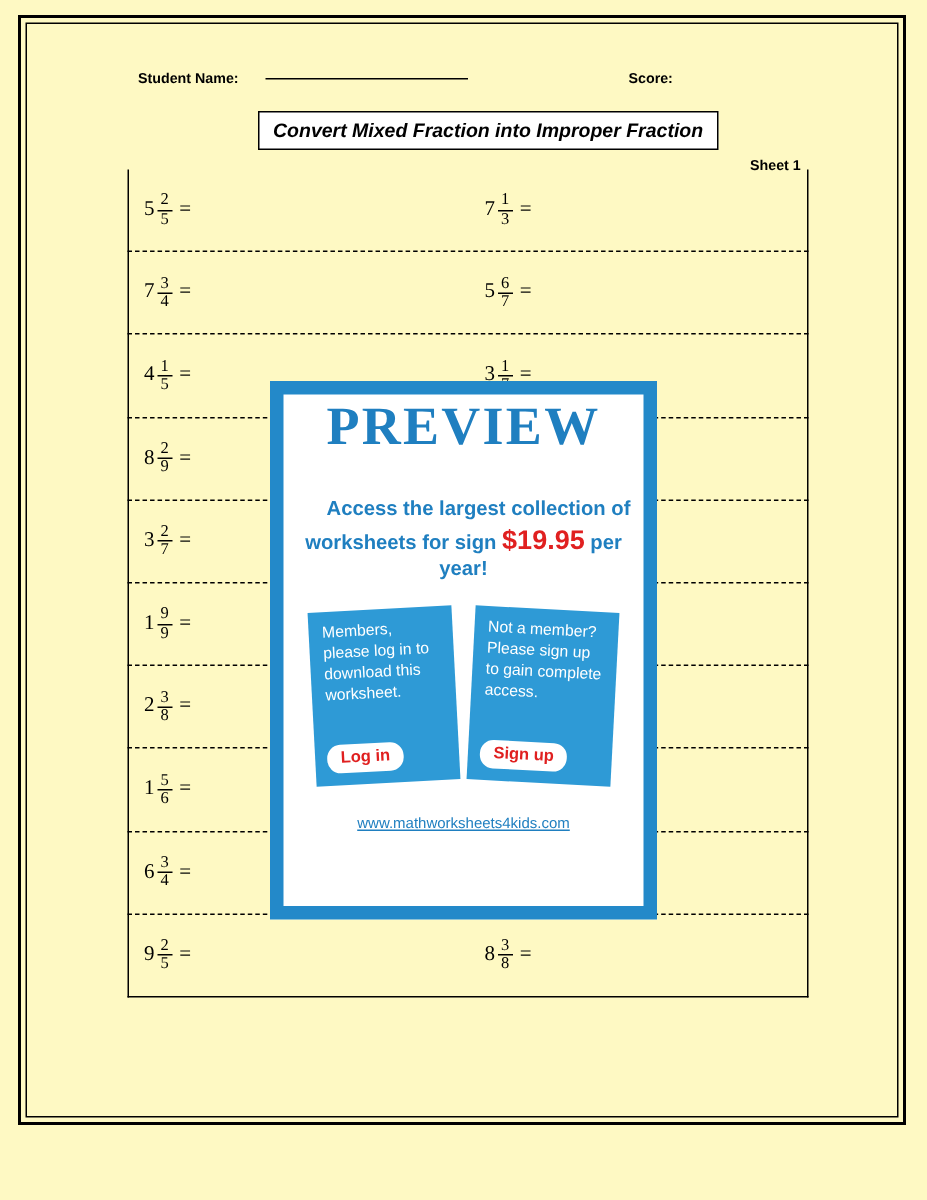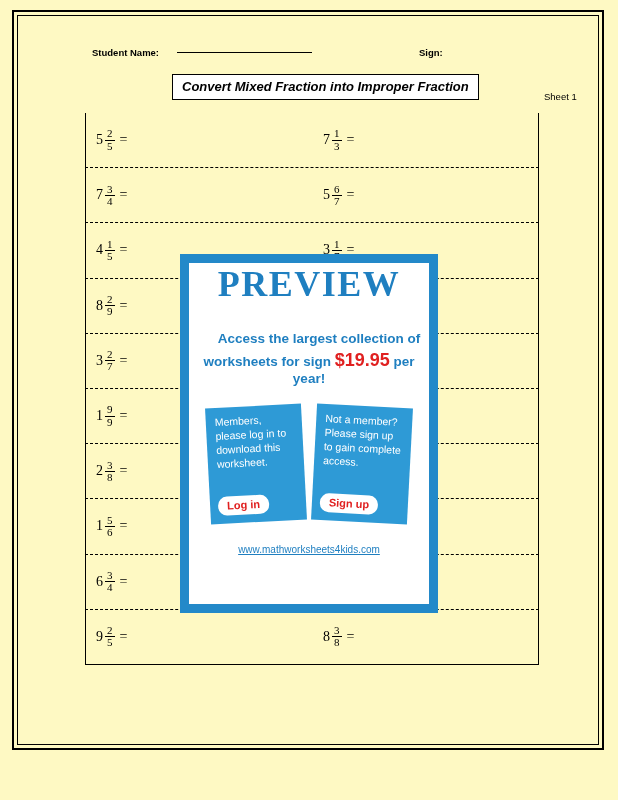--- a/index.html
+++ b/index.html
@@ -81,25 +81,24 @@
     font-size: 13px;
     font-weight: bold;
     color: #000;
     background: #fff;
     white-space: nowrap;
     font-style: italic;
   }
   #sheet-label {
     position: absolute;
     left: 500px;
-    top: 91px;
+    top: 105px;
     font-size: 9.5px;
-    font-weight: normal;
+    font-weight: bold;
     color: #000;
-    margin-left: 44px;
   }
 
   
   #grid {
     position: absolute;
     left: 85px;
     top: 113px;
     width: 454px;
     height: 552px;
   }
@@ -260,21 +259,21 @@
 <body>
 
 <div id="page">
 
   <div id="outer-border"></div>
   <div id="inner-border"></div>
 
   <div id="header">
     <span id="student-name-label">Student Name:</span>
     <span id="student-name-line"></span>
-    <span id="score-label">Sign:</span>
+    <span id="score-label">Score:</span>
   </div>
 
   <div id="title-box">Convert Mixed Fraction into Improper Fraction</div>
   <div id="sheet-label">Sheet 1</div>
 
   <div id="grid">
     <div id="grid-left-edge"></div>
     <div id="grid-right-edge"></div>
 
     <div class="grid-row">

